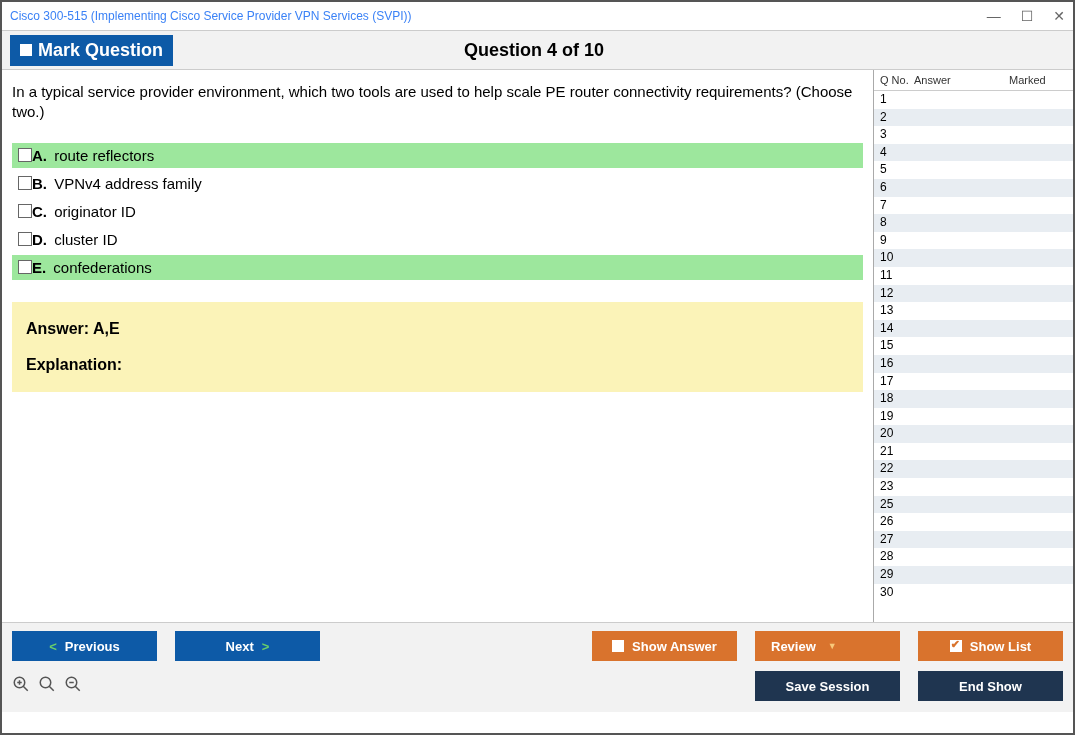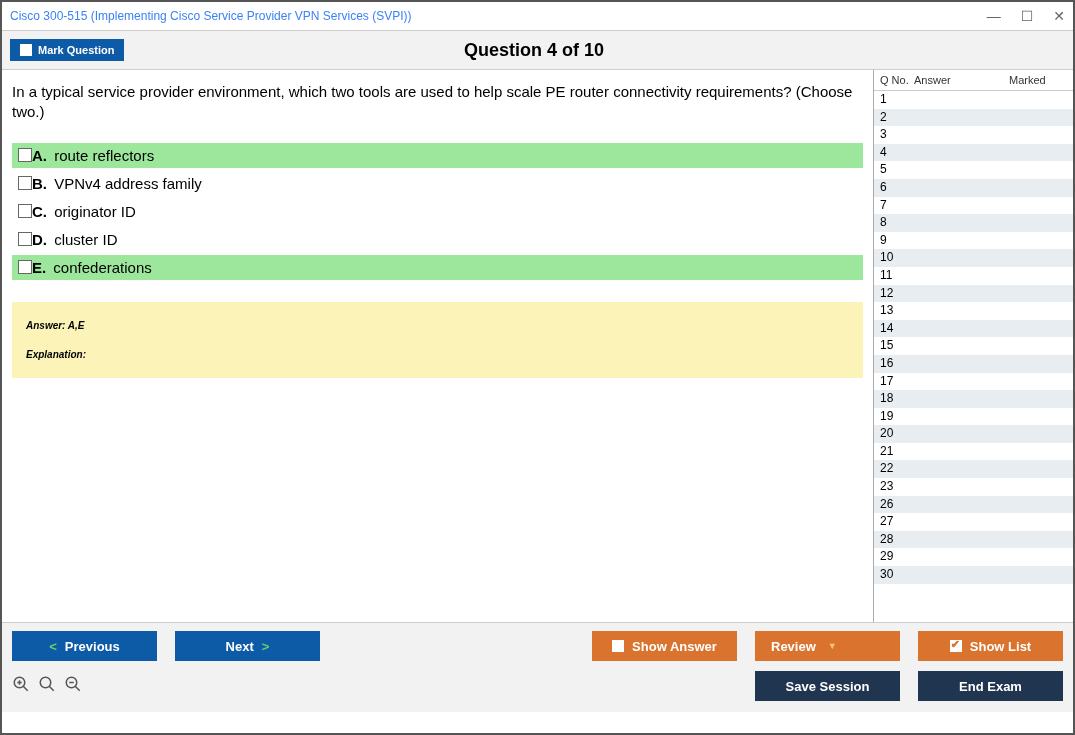--- a/index.html
+++ b/index.html
@@ -35,21 +35,21 @@
 }
 .mark-btn {
   background: #0d5aa7;
   color: #fff;
   font-weight: bold;
   padding: 5px 10px;
   display: flex;
   align-items: center;
   gap: 6px;
   cursor: pointer;
-  font-size: 11px;
+  font-size: 18px;
 }
 .mark-btn .cb { width: 12px; height: 12px; background: #fff; display: inline-block; }
 .headerbar .qcount {
   position: absolute;
   left: 0; right: 7px;
   text-align: center;
   font-size: 18px;
   font-weight: bold;
   pointer-events: none;
 }
@@ -63,22 +63,21 @@
   margin-bottom: 3px;
   font-size: 15px;
 }
 .choice .box { width: 14px; height: 14px; border: 1px solid #666; background: #fff; flex: 0 0 auto; }
 .choice .let { font-weight: bold; margin-right: 3px; }
 .choice.correct { background: #9de79d; }
 .answerbox {
   background: #fbf3b8;
   padding: 18px 14px;
   margin-top: 22px;
-  font-size: 10px;
-  font-style: italic;
+  font-size: 16px;
 }
 .answerbox .ans { font-weight: bold; margin-bottom: 18px; }
 .answerbox .exp { font-weight: bold; }
 .right {
   width: 200px;
   border-left: 1px solid #aaa;
   display: flex;
   flex-direction: column;
 }
 .right-head {
@@ -215,20 +214,21 @@
         <div class="row">14</div>
         <div class="row">15</div>
         <div class="row">16</div>
         <div class="row">17</div>
         <div class="row">18</div>
         <div class="row">19</div>
         <div class="row">20</div>
         <div class="row">21</div>
         <div class="row">22</div>
         <div class="row">23</div>
+        <div class="row">25</div>
         <div class="row">26</div>
         <div class="row">27</div>
         <div class="row">28</div>
         <div class="row">29</div>
         <div class="row">30</div>
       </div>
   </div>
 </div>
 
 <div class="footer">
@@ -269,16 +269,16 @@
       <span><svg width="18" height="18" viewBox="0 0 24 24" fill="none" stroke="#555" stroke-width="2">
             <circle cx="10" cy="10" r="7"></circle>
             <line x1="15" y1="15" x2="21" y2="21"></line>
             <line x1="7" y1="10" x2="13" y2="10"></line>
           </svg></span>
     </div>
     <div class="btn btn-dark pushright">
       <span>Save Session</span>
     </div>
     <div class="btn btn-dark">
-      <span>End Exam</span>
+      <span>End Show</span>
     </div>
   </div>
 </div>
 
 </body></html>

